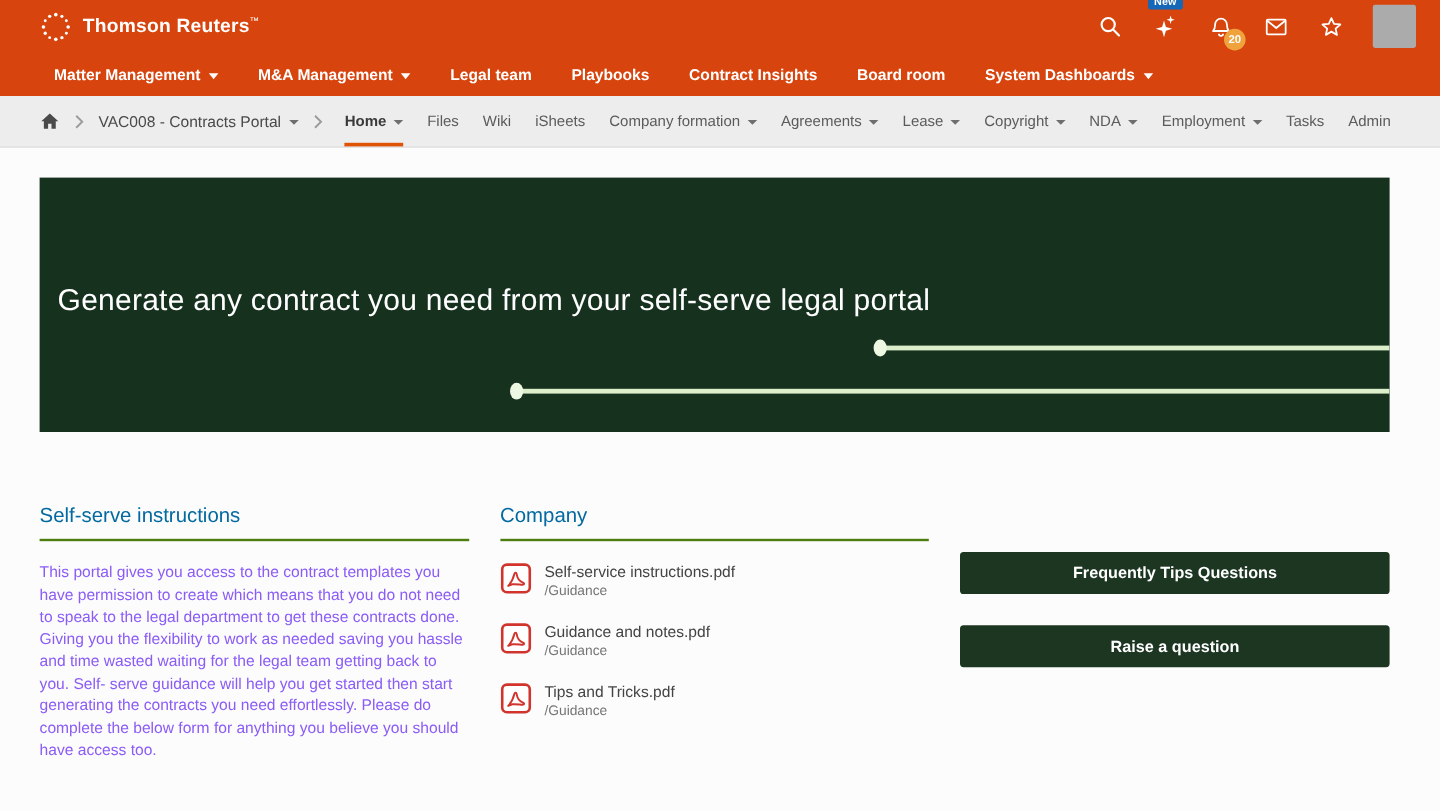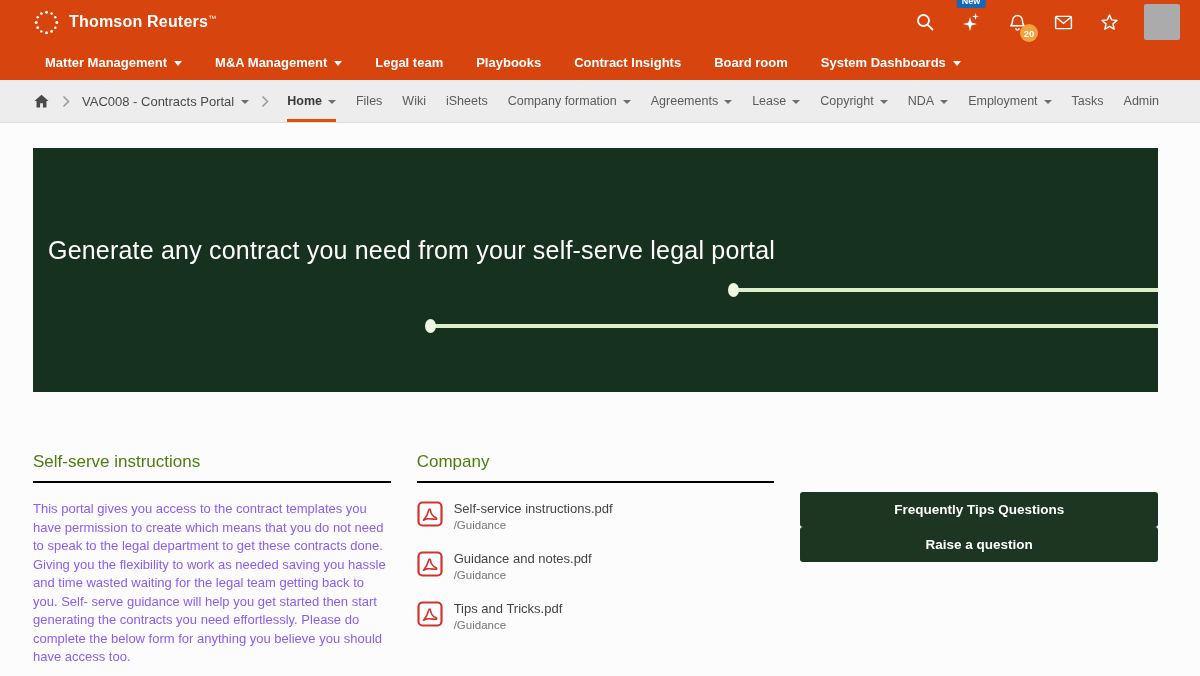--- a/index.html
+++ b/index.html
@@ -27,37 +27,37 @@
   .crumbbar { background:#EDEDED; height:43px; display:flex; align-items:center; padding:0 20px 0 33px; border-bottom:1px solid #DCDCDC; color:#4A4A4A; }
   .crumb-home { background:none; border:none; cursor:pointer; display:flex; align-items:center; margin-right:12px; }
   .crumb-sep { margin-right:12px; display:flex; align-items:center; }
   .crumb-portal { background:none; border:none; font-family:inherit; color:#4A4A4A; font-size:13px; display:flex; align-items:center; cursor:pointer; margin-right:12px; white-space:nowrap; }
   .tabs { display:flex; gap:20px; height:100%; align-items:stretch; margin-left:6px; }
   .tab { color:#5B5B5B; font-size:12.5px; display:flex; align-items:center; cursor:pointer; text-decoration:none; border-bottom:3px solid transparent; border-top:3px solid transparent; white-space:nowrap; }
   .tab.active { color:#3A3A3A; font-weight:bold; border-bottom-color:#E05206; }
   .tab .caret { border-top-width:4px; margin-left:6px; color:#6E6E6E; }
   
   .page { padding:0 42px 0 33px; }
-  .hero { position:relative; margin-top:25px; height:244px; background:#17311F; overflow:hidden; }
+  .hero { position:relative; margin-top:25px; height:212px; background:#17311F; overflow:hidden; }
   .hero h1 { position:absolute; left:15px; top:88px; color:#fff; font-size:25px; font-weight:400; letter-spacing:.2px; }
   .hero-line { position:absolute; height:4px; background:#DDEFCA; right:0; }
   .hero-line .dot { position:absolute; left:-5px; top:-5px; width:11px; height:14px; background:#EDF7E2; border-radius:50%; }
   .hero-line.l1 { top:140px; left:700px; }
   .hero-line.l2 { top:176px; left:397px; }
   
   .content-grid { display:grid; grid-template-columns:repeat(3,1fr); gap:26px; margin-top:60px; }
-  .col h2 { font-size:17px; font-weight:400; color:#4d7c0f; padding-bottom:9px; border-bottom:2px solid #000000; }
+  .col h2 { font-size:17px; font-weight:400; color:#0369a1; padding-bottom:9px; border-bottom:2px solid #4d7c0f; }
   .col-instructions p { margin-top:17px; font-size:13px; line-height:18.5px; color:#8b5cf6; }
   .file-list { margin-top:18px; }
   .file-row { display:flex; gap:11px; margin-bottom:20px; align-items:flex-start; cursor:pointer; }
   .file-name { font-size:13px; color:#444; line-height:15px; }
   .file-path { font-size:11.5px; color:#757575; margin-top:3px; }
   .ql-btn { display:block; width:100%; background:#1C3622; color:#fff; border:none; border-radius:3px; font-family:inherit; font-size:13.5px; font-weight:bold; padding:10px 8px; cursor:pointer; }
   .ql-btn.first { margin-top:40px; }
-  .ql-btn.second { }
+  .ql-btn.second { margin-top:26px; }
 </style>
 </head>
 <body>
 
 <header class="topbar">
   <div class="topbar-row1">
     <div class="logo">
       <svg width="27" height="27" viewBox="0 0 27 27">
         <g fill="#fff">
           <circle cx="13.5" cy="3.2" r="1.5"></circle>

